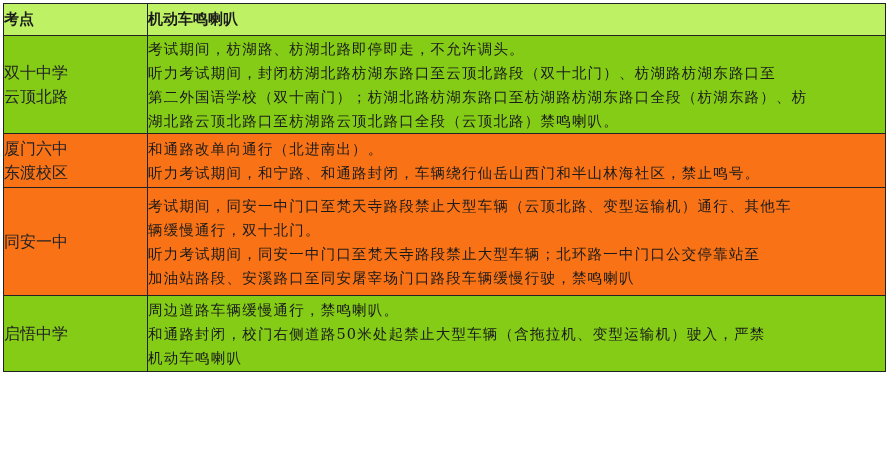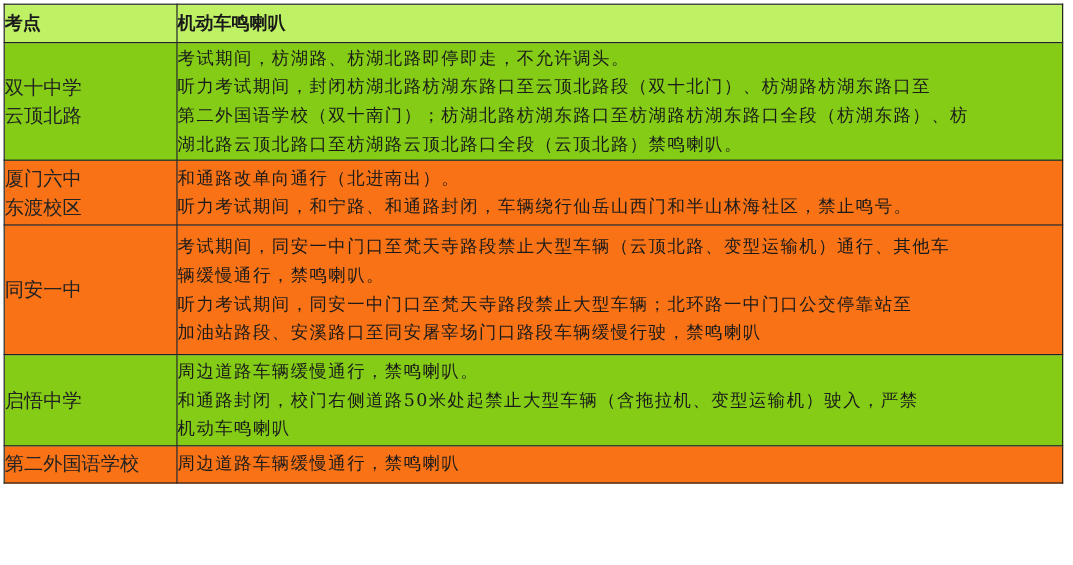--- a/index.html
+++ b/index.html
@@ -54,37 +54,29 @@
         <span class="line">和通路改单向通行（北进南出）。</span>
         <span class="line">听力考试期间，和宁路、和通路封闭，车辆绕行仙岳山西门和半山林海社区，禁止鸣号。</span>
       </td>
     </tr>
     <tr class="plain" style="height:108px">
       <td class="school">
         <span class="line">同安一中</span>
       </td>
       <td class="measures">
         <span class="line">考试期间，同安一中门口至梵天寺路段禁止大型车辆（云顶北路、变型运输机）通行、其他车</span>
-        <span class="line">辆缓慢通行，禁鸣喇叭。</span>
+        <span class="line">辆缓慢通行，双十北门。</span>
         <span class="line">听力考试期间，同安一中门口至梵天寺路段禁止大型车辆；北环路一中门口公交停靠站至</span>
         <span class="line">加油站路段、安溪路口至同安屠宰场门口路段车辆缓慢行驶，禁鸣喇叭</span>
       </td>
     </tr>
     <tr class="shaded" style="height:76px">
       <td class="school">
         <span class="line">启悟中学</span>
       </td>
       <td class="measures">
         <span class="line">周边道路车辆缓慢通行，禁鸣喇叭。</span>
         <span class="line">和通路封闭，校门右侧道路50米处起禁止大型车辆（含拖拉机、变型运输机）驶入，严禁</span>
         <span class="line">机动车鸣喇叭</span>
       </td>
     </tr>
-    <tr class="plain" style="height:31px">
-      <td class="school">
-        <span class="line">第二外国语学校</span>
-      </td>
-      <td class="measures">
-        <span class="line">周边道路车辆缓慢通行，禁鸣喇叭</span>
-      </td>
-    </tr>
   </tbody>
 </table>
 
 </body></html>

